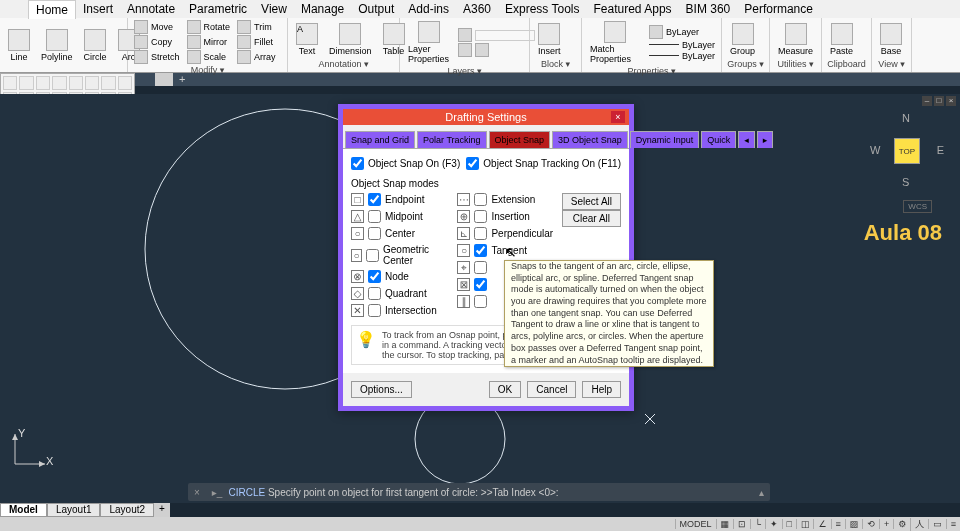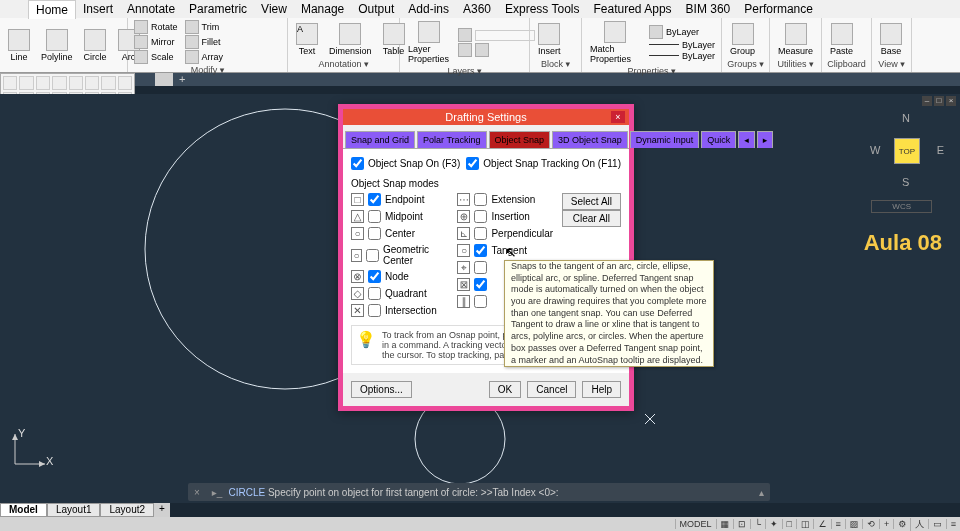--- a/index.html
+++ b/index.html
@@ -26,37 +26,37 @@
 
 
 .draw-float { position: absolute; left: 0; top: 73px; width: 135px; background: #f4f4f4; border: 1px solid #aaa; }
 .draw-grid { display: grid; grid-template-columns: repeat(8, 1fr); gap: 2px; padding: 2px; }
 .draw-cell { height: 14px; background: #eee; border: 1px solid #ccc; cursor: pointer; }
 .draw-label { text-align: center; font-size: 10px; padding: 2px; background: #e4e4e4; }
 
 
 .canvas { position: absolute; left: 0; top: 94px; right: 0; bottom: 28px; background: #22313f; }
 .canvas svg { width: 100%; height: 100%; }
-.aula { position: absolute; right: 18px; top: 230px; color: #f7c948; font-size: 22px; font-weight: bold; }
+.aula { position: absolute; right: 18px; top: 220px; color: #f7c948; font-size: 22px; font-weight: bold; }
 
 
 .viewcube { position: absolute; right: 14px; top: 110px; width: 80px; height: 80px; }
 .viewcube .top { position: absolute; left: 28px; top: 28px; width: 26px; height: 26px; background: #fde047; border: 1px solid #999; font-size: 8px; display: flex; align-items: center; justify-content: center; color: #333; cursor: pointer; }
 .viewcube .dir { position: absolute; color: #aaa; font-size: 11px; }
-.wcs { position: absolute; right: 28px; top: 200px; font-size: 8px; color: #888; border: 1px solid #555; padding: 1px 20px; }
+.wcs { position: absolute; right: 28px; top: 200px; font-size: 8px; color: #888; border: 1px solid #555; padding: 1px 4px; }
 
 
 .ucs { position: absolute; left: 10px; bottom: 60px; color: #ddd; font-size: 11px; }
 
 
 .winctrl { position: absolute; right: 4px; top: 96px; display: flex; gap: 2px; }
 .winctrl span { width: 10px; height: 10px; background: #444; color: #ccc; font-size: 8px; text-align: center; line-height: 10px; cursor: pointer; }
 
 
-.dialog { position: absolute; left: 338px; top: 104px; width: 296px; background: #f0f0f0; border: 5px solid #ec4899; box-shadow: 0 2px 10px rgba(0,0,0,.4); }
+.dialog { position: absolute; left: 338px; top: 104px; width: 296px; background: #f0f0f0; border: 5px solid #8b5cf6; box-shadow: 0 2px 10px rgba(0,0,0,.4); }
 .dialog-title { background: #e94f37; color: #fff; font-size: 11px; text-align: center; padding: 2px; position: relative; }
 .dialog-close { position: absolute; right: 4px; top: 2px; width: 14px; height: 12px; background: #c23; color: #fff; font-size: 9px; text-align: center; cursor: pointer; line-height: 12px; }
 .dlg-tabs { display: flex; border-bottom: 1px solid #aaa; font-size: 9px; background: #f0f0f0; padding-top: 6px; }
 .dlg-tab { padding: 3px 5px; border: 1px solid #aaa; border-bottom: none; background: #8b5cf6; margin-left: 2px; white-space: nowrap; cursor: pointer; }
 .dlg-tab.active { background: #b91c1c; }
 .dlg-body { background: #fff; padding: 8px; font-size: 10px; }
 .dlg-row { display: flex; align-items: center; gap: 4px; margin-bottom: 4px; }
 .snap-cols { display: flex; gap: 10px; }
 .snap-col { flex: 1; display: flex; flex-direction: column; gap: 4px; }
 .snap-item { display: flex; align-items: center; gap: 4px; font-size: 10px; }
@@ -124,20 +124,34 @@
           <span>Circle</span>
         </div>
       <div class="ribbon-big-btn">
           <span class="icon-big"></span>
           <span>Arc</span>
         </div>
     </div>
   </div>
   <div class="ribbon-panel" style="width:160px">
     <div class="ribbon-panel-content">
+      <div class="ribbon-small-row">
+        <div class="ribbon-sm">
+            <span class="icon-ph"></span>
+            <span>Move</span>
+          </div>
+        <div class="ribbon-sm">
+            <span class="icon-ph"></span>
+            <span>Copy</span>
+          </div>
+        <div class="ribbon-sm">
+            <span class="icon-ph"></span>
+            <span>Stretch</span>
+          </div>
+      </div>
       <div class="ribbon-small-row">
         <div class="ribbon-sm">
             <span class="icon-ph"></span>
             <span>Rotate</span>
           </div>
         <div class="ribbon-sm">
             <span class="icon-ph"></span>
             <span>Mirror</span>
           </div>
         <div class="ribbon-sm">

